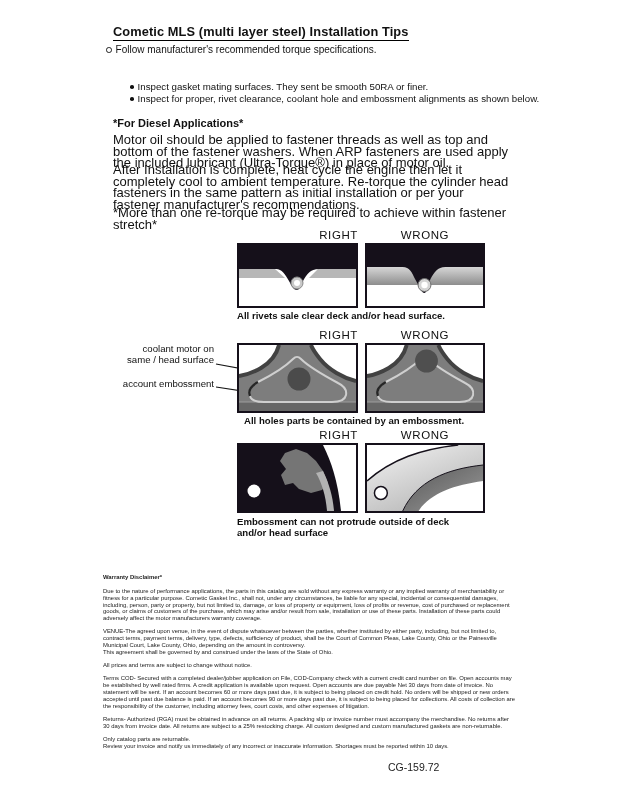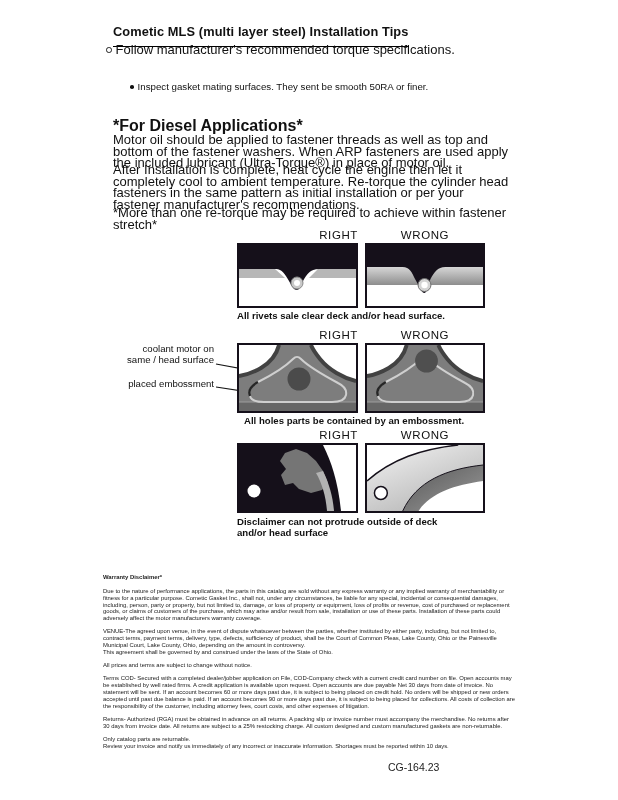--- a/index.html
+++ b/index.html
@@ -5,30 +5,30 @@
   html,body{margin:0;padding:0;background:#fff;}
   .page{
     position:relative;width:618px;height:800px;background:#ffffff;
     font-family:"Liberation Sans","DejaVu Sans",sans-serif;color:#111;
     overflow:hidden;
   }
   .abs{position:absolute;}
   
   .title{
     left:113px;top:24px;font-size:12.8px;font-weight:bold;
-    border-bottom:1.4px solid #000;padding-bottom:7px;letter-spacing:0.1px;
+    border-bottom:1.4px solid #000;padding-bottom:1px;letter-spacing:0.1px;
   }
   
-  .bullets{left:106px;top:44px;font-size:13px;line-height:12.2px;text-align:center;}
+  .bullets{left:106px;top:44px;font-size:10px;line-height:12.2px;text-align:center;}
   .subbullets{left:130px;top:81px;font-size:9.7px;line-height:12.2px;}
   .brow{display:flex;align-items:flex-start;}
   .b-marker{flex:0 0 auto;width:3.6px;height:3.6px;border:1px solid #222;border-radius:50%;margin:3.4px 4px 0 0;}
   .s-marker{flex:0 0 auto;width:3.6px;height:3.6px;background:#111;border-radius:50%;margin:4px 4px 0 0;}
   
-  .dheading{left:113px;top:117px;font-size:16px;font-weight:bold;}
+  .dheading{left:113px;top:117px;font-size:11px;font-weight:bold;}
   .dpara{left:113px;width:397px;font-size:13px;line-height:11.6px;}
   .p1{top:134px;}
   .p2{top:164px;}
   .pnote{top:207px;}
   
   .rw{font-size:11.5px;letter-spacing:0.6px;text-align:center;width:121px;}
   .rw.right-col{left:237px;text-align:right;}
   .rw.wrong-col{left:365px;width:120px;}
   .cap{font-size:9.6px;font-weight:bold;line-height:11.4px;}
   
@@ -54,20 +54,24 @@
   <div class="abs bullets">
     <div class="brow">
       <span class="b-marker"></span>
       <span>Follow manufacturer's recommended torque specifications.</span>
     </div>
   </div>
   <div class="abs subbullets">
     <div class="brow">
       <span class="s-marker"></span>
       <span>Inspect gasket mating surfaces.  They sent be smooth 50RA or finer.</span>
+    </div>
+    <div class="brow">
+      <span class="s-marker"></span>
+      <span>Inspect for proper, rivet clearance, coolant hole and embossment alignments as shown below.</span>
     </div>
   </div>
 
   <div class="abs dheading">*For Diesel Applications*</div>
   <div class="abs dpara p1">Motor oil should be applied to fastener threads as well as top and bottom of the fastener washers. When ARP fasteners are used apply the included lubricant (Ultra-Torque®) in place of motor oil.</div>
   <div class="abs dpara p2">After Installation is complete, heat cycle the engine then let it completely cool to ambient temperature. Re-torque the cylinder head fasteners in the same pattern as initial installation or per your fastener manufacturer's recommendations.</div>
   <div class="abs dpara pnote">*More than one re-torque may be required to achieve within fastener stretch*</div>
 
   <div class="abs rw right-col" style="top:229px">RIGHT</div>
   <div class="abs rw wrong-col" style="top:229px">WRONG</div>
@@ -99,21 +103,21 @@
   </div>
   <div class="abs cap" style="left:237px;top:310px">All rivets sale clear deck and/or head surface.</div>
 
   <div class="abs rw right-col" style="top:329px">RIGHT</div>
   <div class="abs rw wrong-col" style="top:329px">WRONG</div>
 
   <div class="abs lead-label" style="top:344px">
     <div>coolant motor on</div>
     <div>same / head surface</div>
   </div>
-  <div class="abs lead-label" style="top:379px">placed embossment</div>
+  <div class="abs lead-label" style="top:379px">account embossment</div>
 
   <svg class="abs" style="left:200px;top:340px" width="160" height="70">
     <line x1="16" y1="24" x2="97" y2="39" stroke="#151515" stroke-width="1.1"></line>
     <line x1="16" y1="47" x2="62" y2="54" stroke="#151515" stroke-width="1.1"></line>
   </svg>
 
   <div class="abs panel" style="left:237px;top:343px;width:117px;height:66px">
     <svg width="117" height="66" viewBox="0 0 117 66" preserveAspectRatio="none">
       <rect x="0" y="0" width="117" height="66" fill="#7d7d7d"></rect>
       <rect x="0" y="57" width="117" height="9" fill="#676767"></rect>
@@ -169,31 +173,31 @@
       </defs>
       <rect x="0" y="0" width="117" height="66" fill="#ffffff"></rect>
       <path d="M0,36 C25,14 55,4 92,0 L117,0 L117,20 C80,24 50,36 36,66 L0,66 Z" fill="url(#gB)"></path>
       <path d="M0,36 C25,14 55,4 92,0" fill="none" stroke="#15101a" stroke-width="1.5"></path>
       <path d="M36,66 C50,36 80,24 117,20 L117,36 C88,40 64,48 52,66 Z" fill="url(#gC)"></path>
       <path d="M36,66 C50,36 80,24 117,20" fill="none" stroke="#15101a" stroke-width="1"></path>
       <circle cx="14" cy="48" r="6.5" fill="#ffffff" stroke="#15101a" stroke-width="1.5"></circle>
     </svg>
   </div>
   <div class="abs cap" style="left:237px;top:516px;width:230px">
-    <div>Disclaimer can not protrude outside of deck</div>
+    <div>Embossment can not protrude outside of deck</div>
     <div>and/or head surface</div>
   </div>
 
   <div class="abs disclaimer">
     <p class="dc-head">Warranty Disclaimer*</p>
     <p>Due to the nature of performance applications, the parts in this catalog are sold without any express warranty or any implied warranty of merchantability or fitness for a particular purpose.  Cometic Gasket Inc., shall not, under any circumstances, be liable for any special, incidental or consequential damages, including, person, party or property, but not limited to, damage, or loss of property or equipment, loss of profits or revenue, cost of purchased or replacement goods, or claims of customers of the purchase, which may arise and/or result from sale, installation or use of these parts.  Installation of these parts could adversely affect the motor manufacturers warranty coverage.</p>
     <p class="tight">VENUE-The agreed upon venue, in the event of dispute whatsoever between the parties, whether instituted by either party, including, but not limited to, contract terms, payment terms, delivery, type, defects, sufficiency of product, shall be the Court of Common Pleas, Lake County, Ohio or the Painesville Municipal Court, Lake County, Ohio, depending on the amount in controversy.</p>
     <p>This agreement shall be governed by and construed under the laws of the State of Ohio.</p>
     <p>All prices and terms are subject to change without notice.</p>
     <p>Terms COD- Secured with a completed dealer/jobber application on File, COD-Company check with a current credit card number on file.  Open accounts may be established by well rated firms.  A credit application is available upon request.  Open accounts are due payable Net 30 days from date of invoice.  No statement will be sent.  If an account becomes 60 or more days past due, it is subject to being placed on credit hold.  No orders will be shipped or new orders accepted until past due balance is paid.  If an account becomes 90 or more days past due, it is subject to being placed for collections.  All costs of collection are the responsibility of the customer, including attorney fees, court costs, and other expenses of litigation.</p>
     <p>Returns- Authorized (RGA) must be obtained in advance on all returns.  A packing slip or invoice number must accompany the merchandise.  No returns after 30 days from invoice date.  All returns are subject to a 25% restocking charge.  All custom designed and custom manufactured gaskets are non-returnable.</p>
     <p class="tight">Only catalog parts are returnable.</p>
     <p>Review your invoice and notify us immediately of any incorrect or inaccurate information.  Shortages must be reported within 10 days.</p>
   </div>
 
-  <div class="abs footer">CG-164.23</div>
+  <div class="abs footer">CG-159.72</div>
 
 </div>
 
 </body></html>

